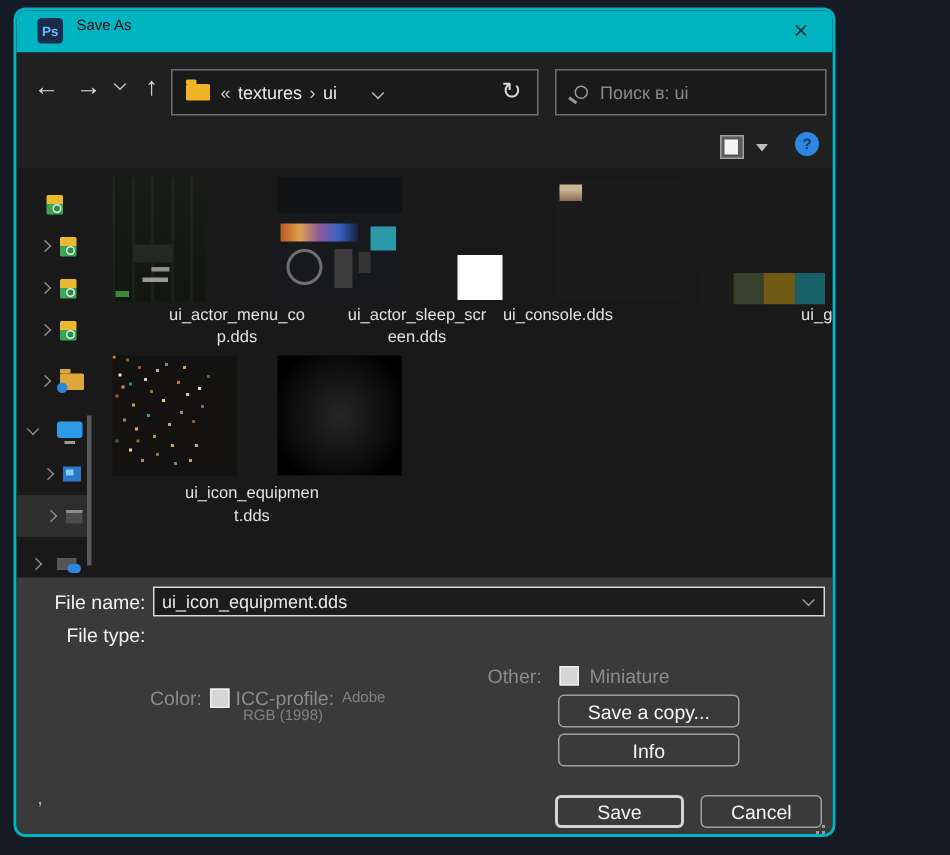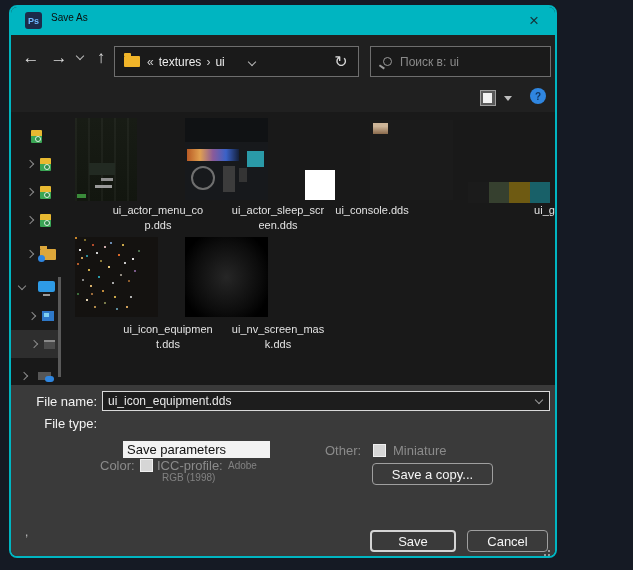--- a/index.html
+++ b/index.html
@@ -259,45 +259,44 @@
         <div class="tile-label lbl1" style="left:48px;">ui_actor_menu_cop.dds</div>
         <div class="tile-label lbl1" style="left:262px;">ui_console.dds</div>
         <div class="tile-label lbl1" style="left:451px;">ui_grid.dds</div>
 
         <div class="thumb t6">
             <span class="spk"></span>
           </div>
         <div class="thumb t7"></div>
 
         <div class="tile-label lbl2" style="left:58px;">ui_icon_equipment.dds</div>
-        <div class="tile-label lbl2" style="left:168px;">ui_nv_screen_mask.dds</div>
       </div>
     </div>
 
     <div class="bottom">
       <span class="field-label" style="left:0; top:9px;">File name:</span>
       <div class="combo" style="top:6px;">
         <input value="ui_icon_equipment.dds" style="">
         <span class="chev down"></span>
       </div>
       <span class="field-label" style="left:0; top:31px;">File type:</span>
 
-      <div class="param-header">Save parameters</div>
 
       <span class="muted" style="left:89px; top:73px;">Color:</span>
       <span class="cbx" style="left:129px; top:74px;"></span>
       <span class="muted" style="left:146px; top:73px;">ICC-profile:</span>
       <span class="muted small" style="left:217px; top:75px;">Adobe</span>
       <span class="muted small" style="left:151px; top:87px;">RGB (1998)</span>
 
       <span class="muted" style="left:314px; top:58px;">Other:</span>
       <span class="cbx" style="left:362px; top:59px;"></span>
       <span class="muted" style="left:382px; top:58px;">Miniature</span>
 
       <div class="btn" style="left:361px; top:78px;  width:121px; height:22px;">Save a copy...</div>
+      <div class="btn" style="left:361px; top:104px; width:121px; height:22px;">Info</div>
 
       <span class="stray">,</span>
       <div class="btn save" style="left:359px; top:145px; width:86px; height:22px;">Save</div>
       <div class="btn" style="left:456px; top:145px; width:81px; height:22px;">Cancel</div>
       <span class="grip"></span>
     </div>
 
   </div>
 </div>
 

